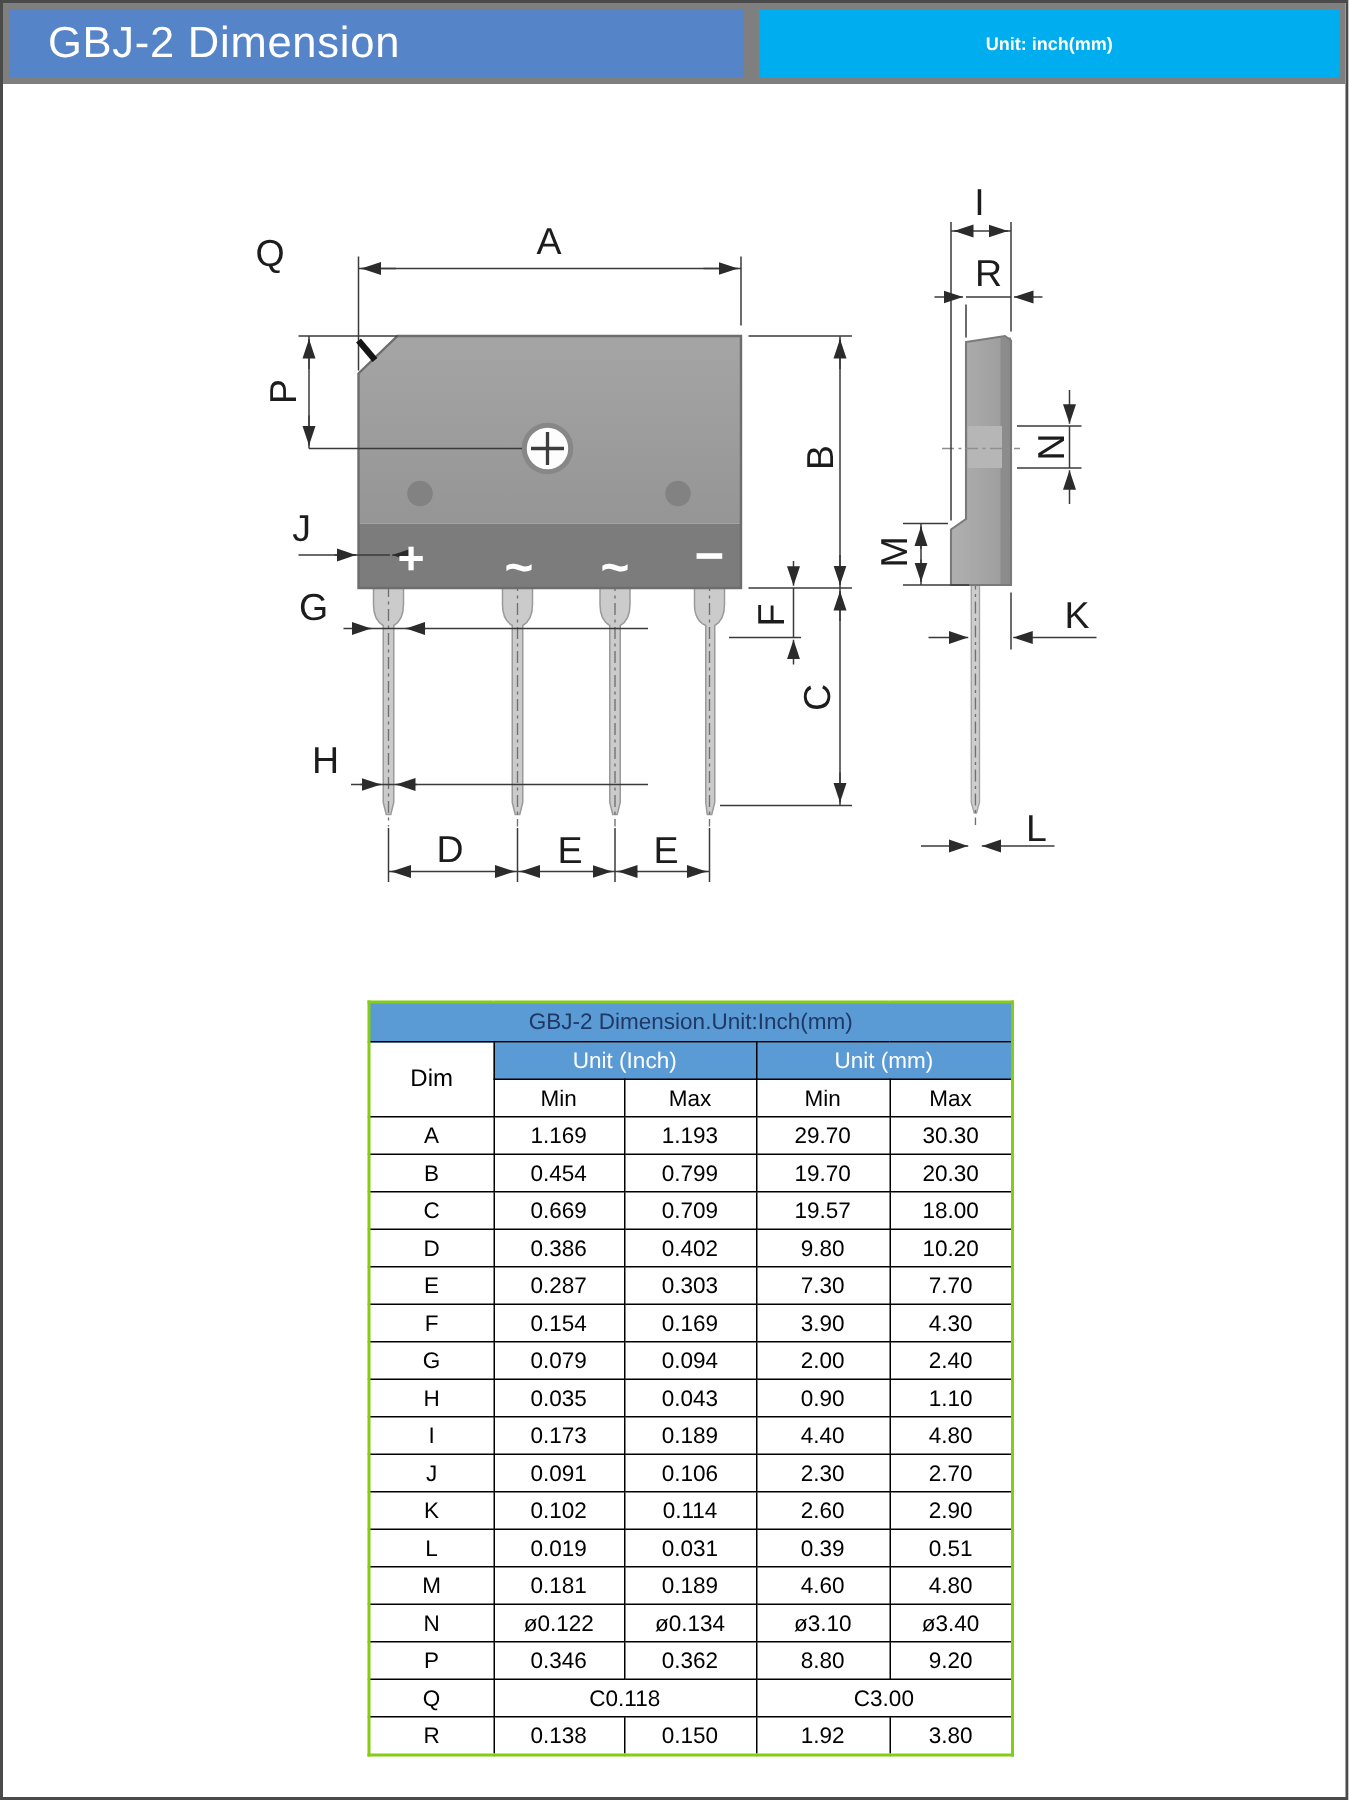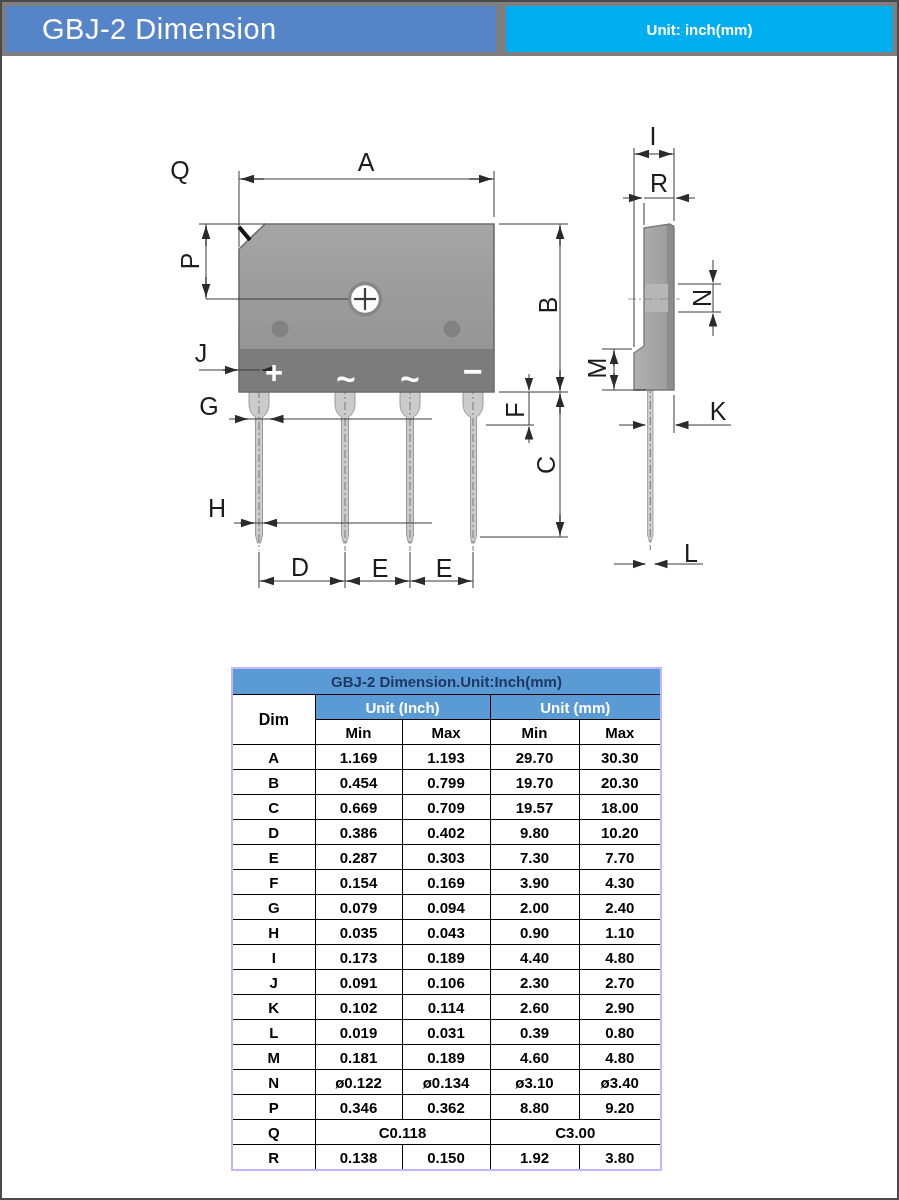--- a/index.html
+++ b/index.html
@@ -8,45 +8,45 @@
     background:#ffffff;border:2px solid #4a4a4a;box-sizing:border-box;
     font-family:"Liberation Sans","DejaVu Sans",sans-serif;overflow:hidden;
   }
   .header{
     position:absolute;left:0;top:0;width:895px;height:54px;
     background:#7f7f7f;box-sizing:border-box;padding:4px;
     display:flex;gap:10px;
   }
   .header-left{
     width:490px;background:#5585c8;color:#ffffff;
-    display:flex;align-items:center;box-sizing:border-box;padding-left:36px;
+    display:flex;align-items:center;box-sizing:border-box;padding-left:26px;
     font-size:29px;letter-spacing:.5px;
   }
   .header-right{
     flex:1;background:#00aeef;color:#ffffff;
     display:flex;align-items:center;justify-content:center;
-    font-size:15px;font-weight:700;
+    font-size:12px;font-weight:700;
   }
   svg.draw{position:absolute;left:0;top:0;width:899px;height:1200px;pointer-events:none;}
   .dim-label{
     position:absolute;transform:translate(-50%,-50%);
     font-size:25px;color:#1c1c1c;white-space:nowrap;line-height:1;
   }
   .dim-label.rot{transform:translate(-50%,-50%) rotate(-90deg);}
   .pol{
     position:absolute;transform:translate(-50%,-50%);
     color:#ffffff;font-weight:700;line-height:1;
   }
   .pol-plus{font-size:31px;}
   .pol-ac{font-size:33px;}
   .pol-minus{font-size:34px;}
   table.dim-table{
-    position:absolute;left:229px;top:665px;width:429px;
-    border-collapse:collapse;border:2px solid #c4b5fd;
-    font-size:15px;font-weight:700;color:#000;table-layout:fixed;
+    position:absolute;left:243px;top:665px;width:429px;
+    border-collapse:collapse;border:2px solid #84cc16;
+    font-size:15px;font-weight:400;color:#000;table-layout:fixed;
   }
   .dim-table td{border:1px solid #000;text-align:center;vertical-align:middle;padding:0;height:24px;}
   .dim-table tr.t-title td{background:#5b9bd5;color:#1f3864;height:25px;}
   .dim-table td.blue{background:#5b9bd5;color:#ffffff;margin-top:18px;}
   .dim-table td.dimcol{font-size:16px;}
 </style>
 </head>
 <body>
 
 <div class="page">
@@ -322,21 +322,21 @@
           <td>0.102</td>
           <td>0.114</td>
           <td>2.60</td>
           <td>2.90</td>
         </tr>
     <tr>
           <td>L</td>
           <td>0.019</td>
           <td>0.031</td>
           <td>0.39</td>
-          <td>0.80</td>
+          <td>0.51</td>
         </tr>
     <tr>
           <td>M</td>
           <td>0.181</td>
           <td>0.189</td>
           <td>4.60</td>
           <td>4.80</td>
         </tr>
     <tr>
           <td>N</td>

